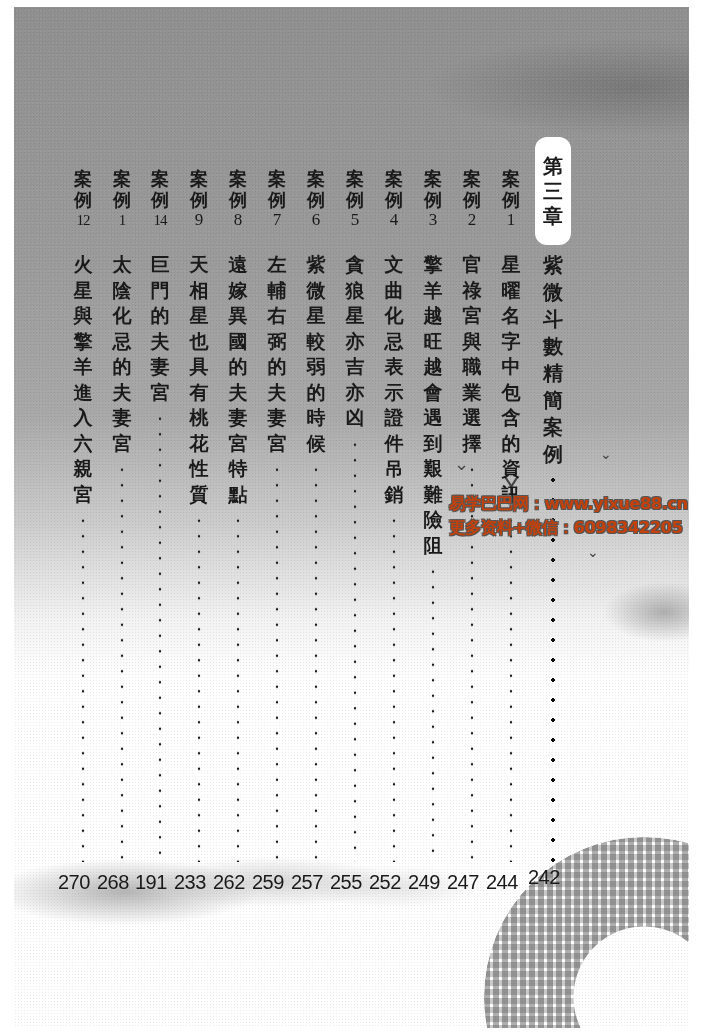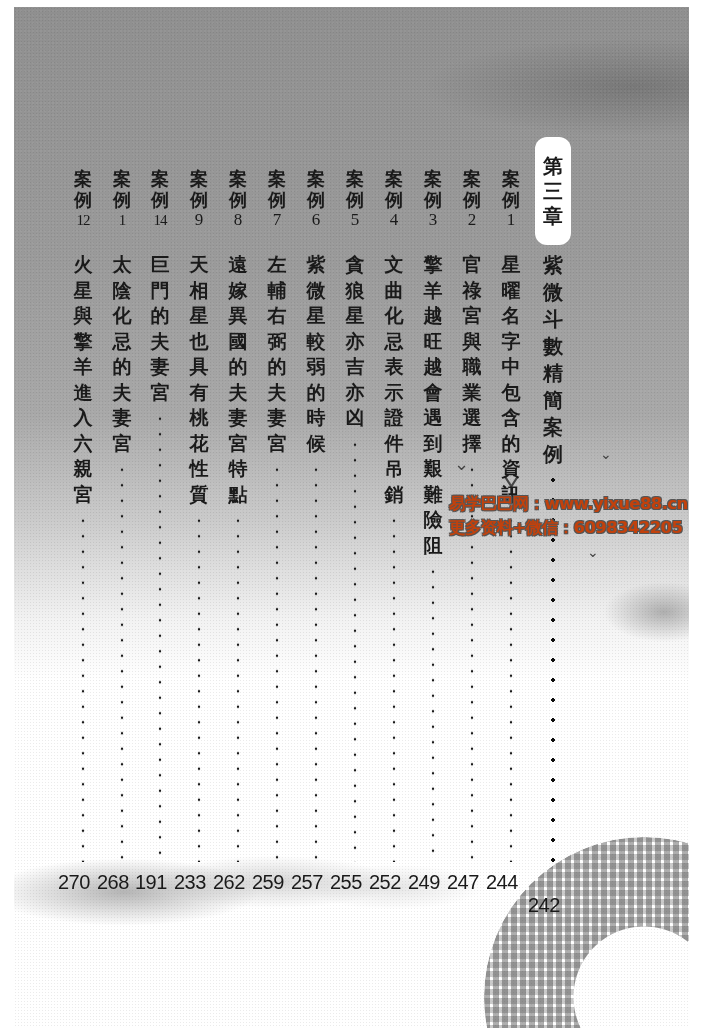--- a/index.html
+++ b/index.html
@@ -119,21 +119,21 @@
     <span class="vchar">紫</span>
     <span class="vchar">微</span>
     <span class="vchar">斗</span>
     <span class="vchar">數</span>
     <span class="vchar">精</span>
     <span class="vchar">簡</span>
     <span class="vchar">案</span>
     <span class="vchar">例</span>
   </div>
   <div class="leader" style="top:470px;height:392px;"></div>
-  <span class="page-num" style="top:866px;margin-top:28px;">242</span>
+  <span class="page-num" style="top:866px;">242</span>
 </div>
 
 <div id="entries">
     <div class="col" style="left: 511px;">
       <div class="label">
         <span class="vchar">案</span>
         <span class="vchar">例</span>
         <span class="num">1</span>
       </div>
       <div class="title">

